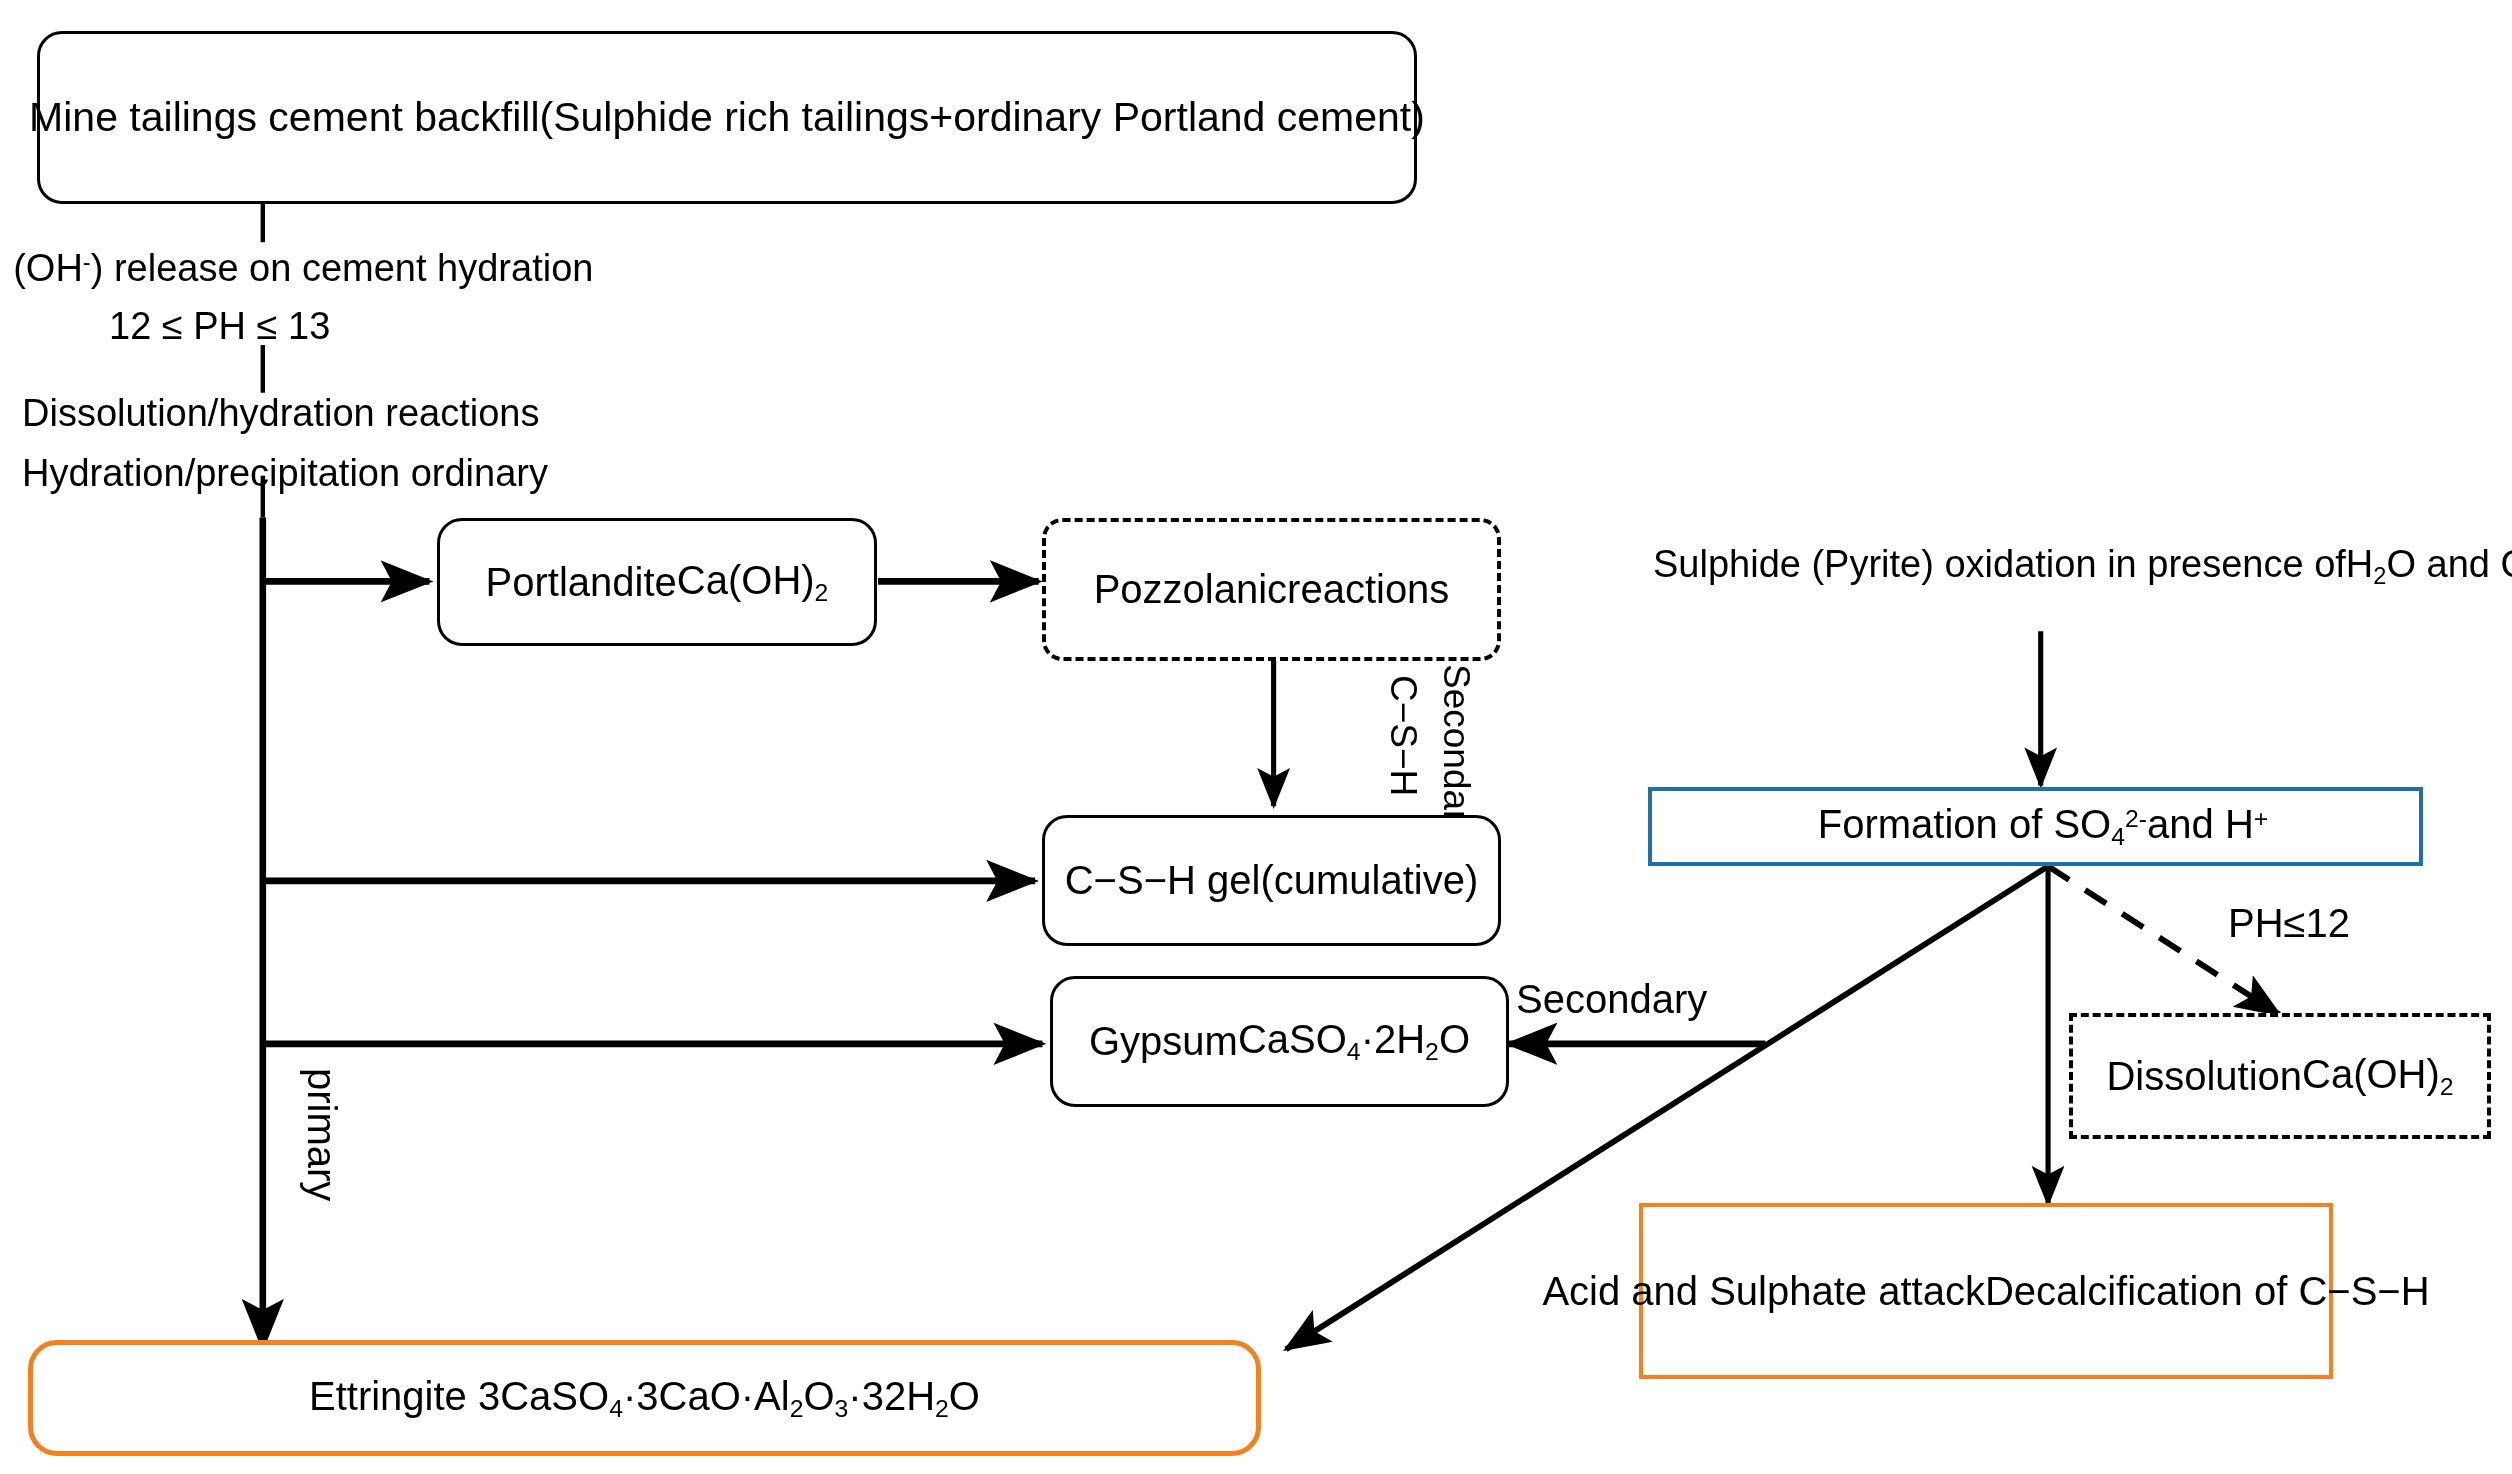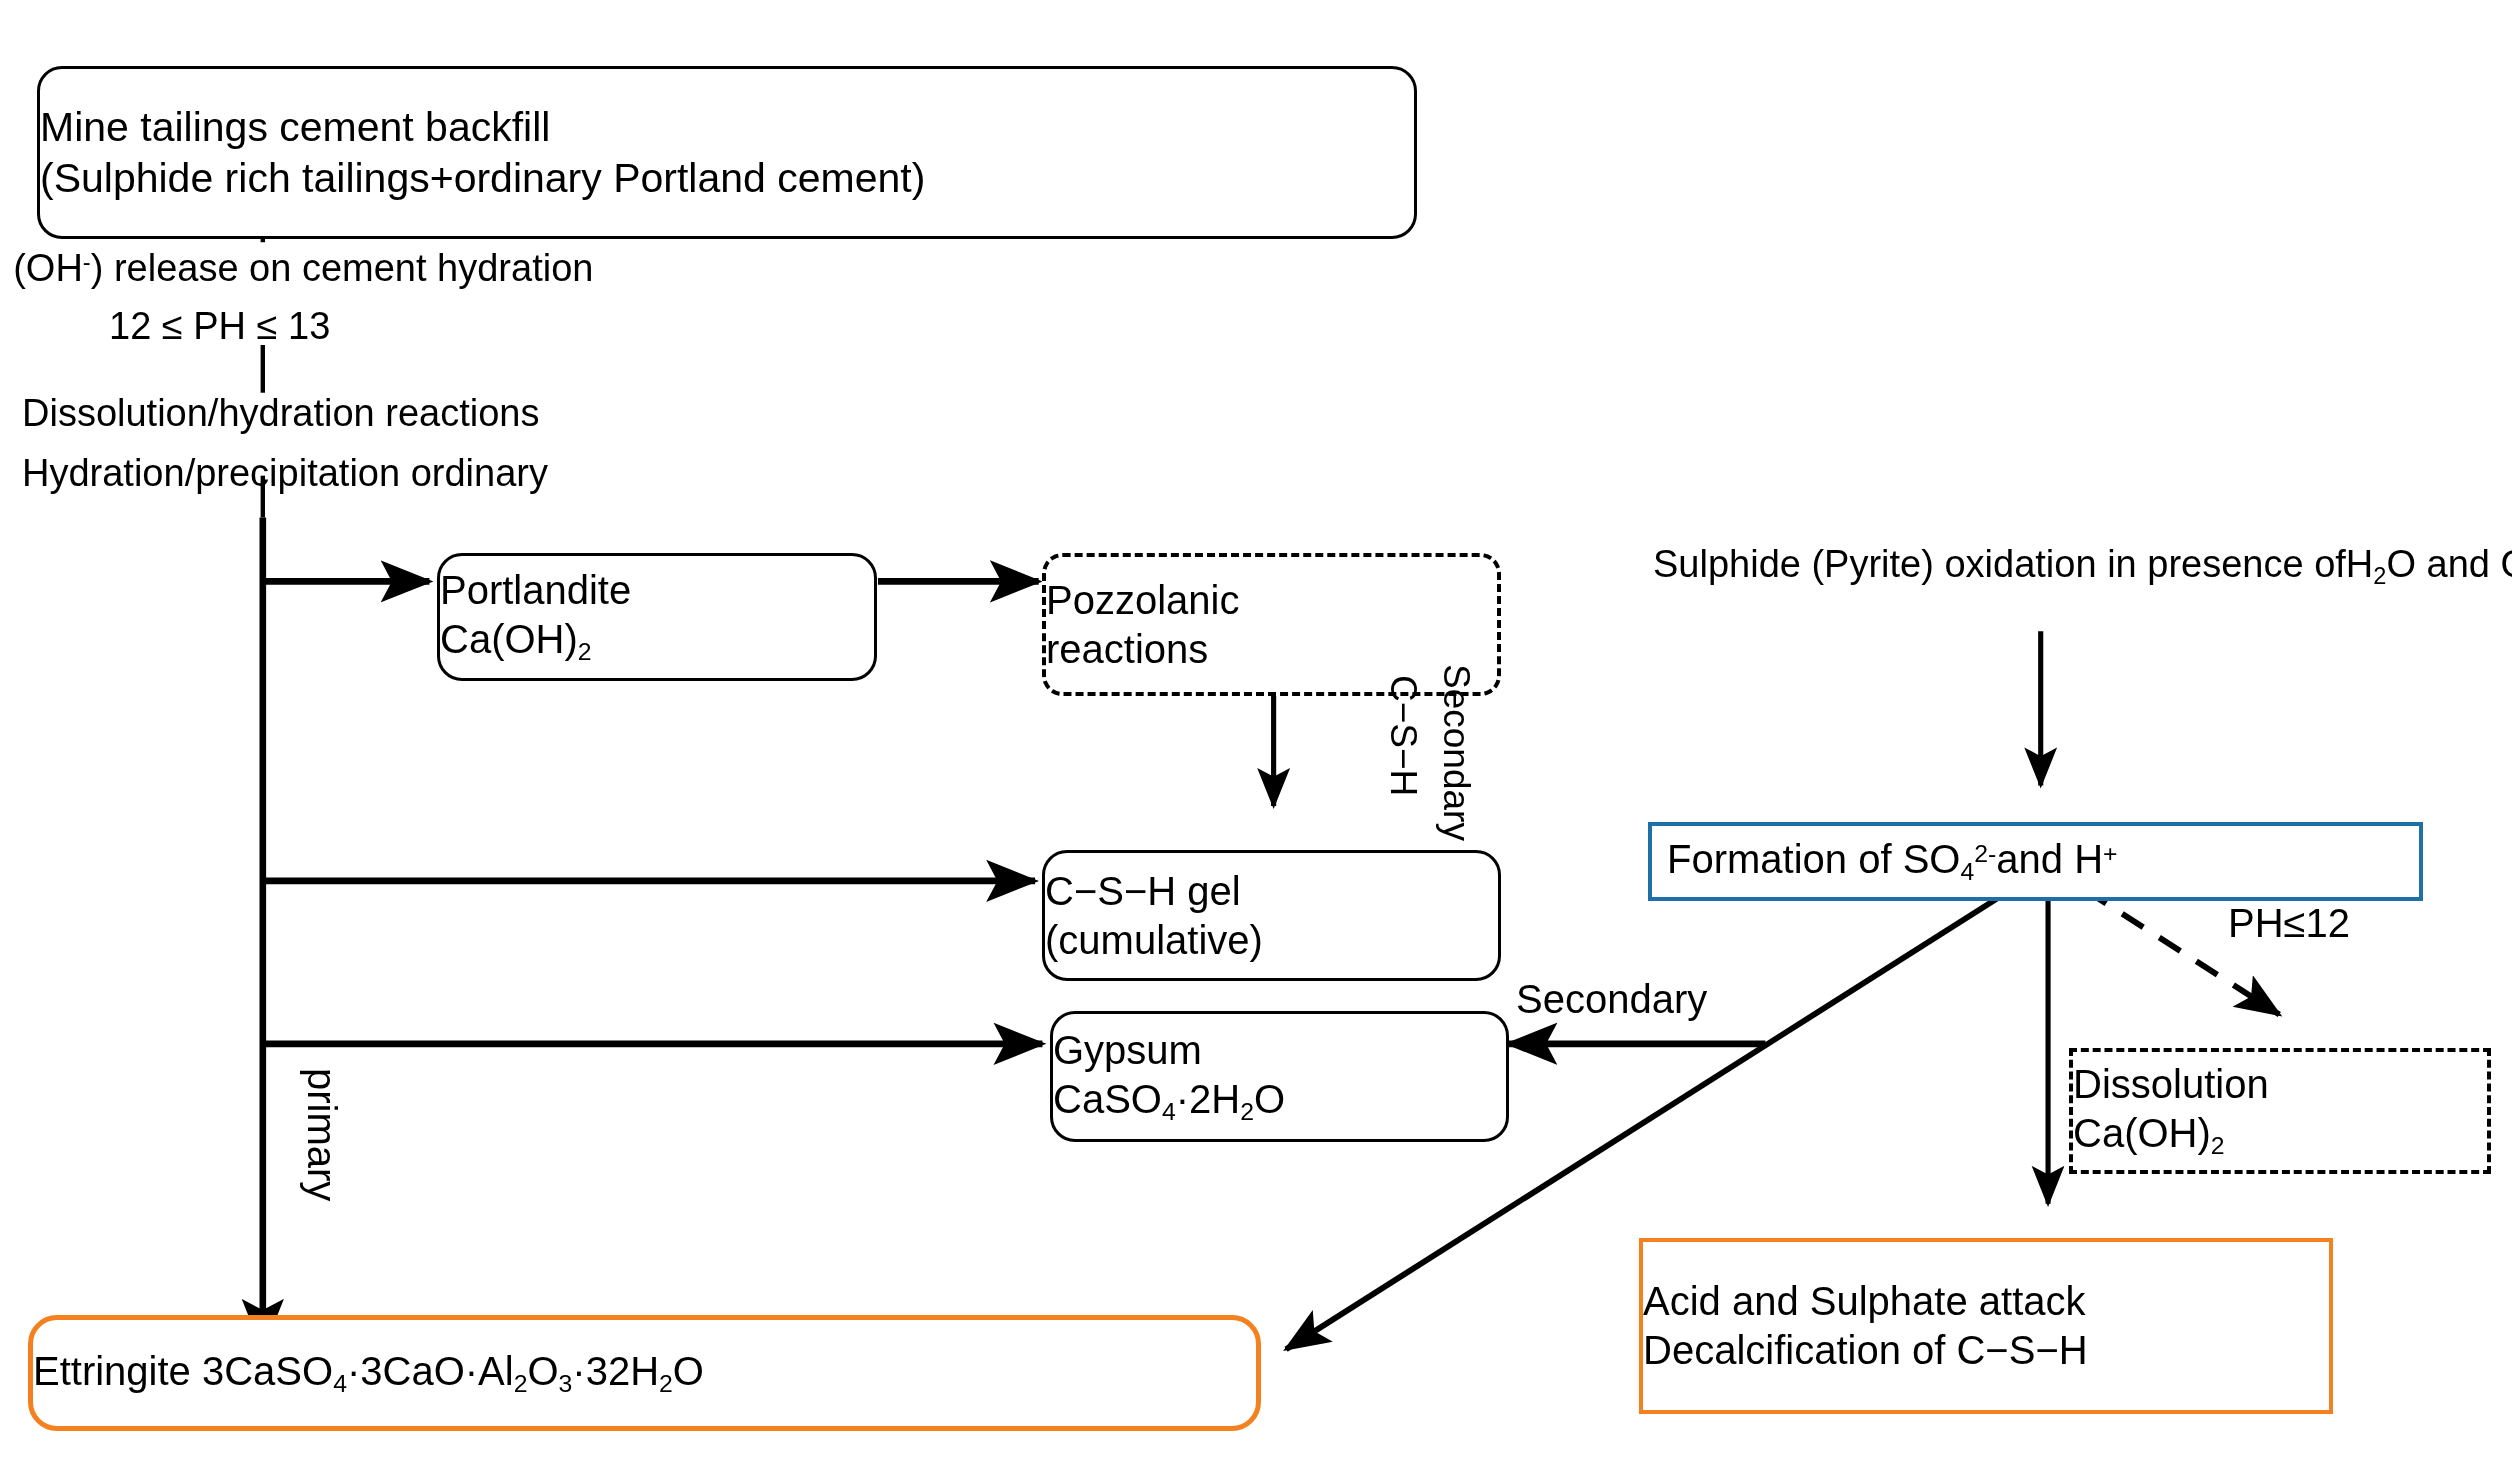--- a/index.html
+++ b/index.html
@@ -22,27 +22,26 @@
     position: absolute;
     left: 0; top: 0;
     width: 2512px;
     height: 1474px;
     pointer-events: none;
   }
   .node {
     position: absolute;
     box-sizing: border-box;
     display: flex;
-    flex-direction: column;
-    align-items: flex-start;
+    flex-direction: row;
+    align-items: center;
     justify-content: center;
     background: #ffffff;
     text-align: center;
     line-height: 1.22;
-    margin-top: 35px;
   }
   .node .ln { display: block; white-space: nowrap; }
   .solid-round {
     border: 3.7px solid #000000;
     border-radius: 25px;
   }
   .dashed-round {
     border: 4.4px dashed #000000;
     border-radius: 20.6px;
   }
@@ -167,18 +166,18 @@
     <span class="ln"><span>Ca(OH)</span><sub>2</sub></span>
   </div>
 
   <div class="node orange-rect fs-body" style="left:1639px; top:1203px; width:694px; height:176px;">
     <span class="ln">Acid and Sulphate attack</span>
     <span class="ln">Decalcification of C−S−H</span>
   </div>
 
   <div class="vtext fs-body" style="left:344px; top:1068px; transform: rotate(90deg);">primary</div>
 
-  <div class="node orange-round fs-body" style="left:28px; top:1280px; width:1233px; height:116px;">
+  <div class="node orange-round fs-body" style="left:28px; top:1340px; width:1233px; height:116px;">
     <span class="ln"><span>Ettringite 3CaSO</span><sub>4</sub><span>·3CaO·Al</span><sub>2</sub><span>O</span><sub>3</sub><span>·32H</span><sub>2</sub><span>O</span></span>
   </div>
 
 </div>
 
 
 </body></html>

